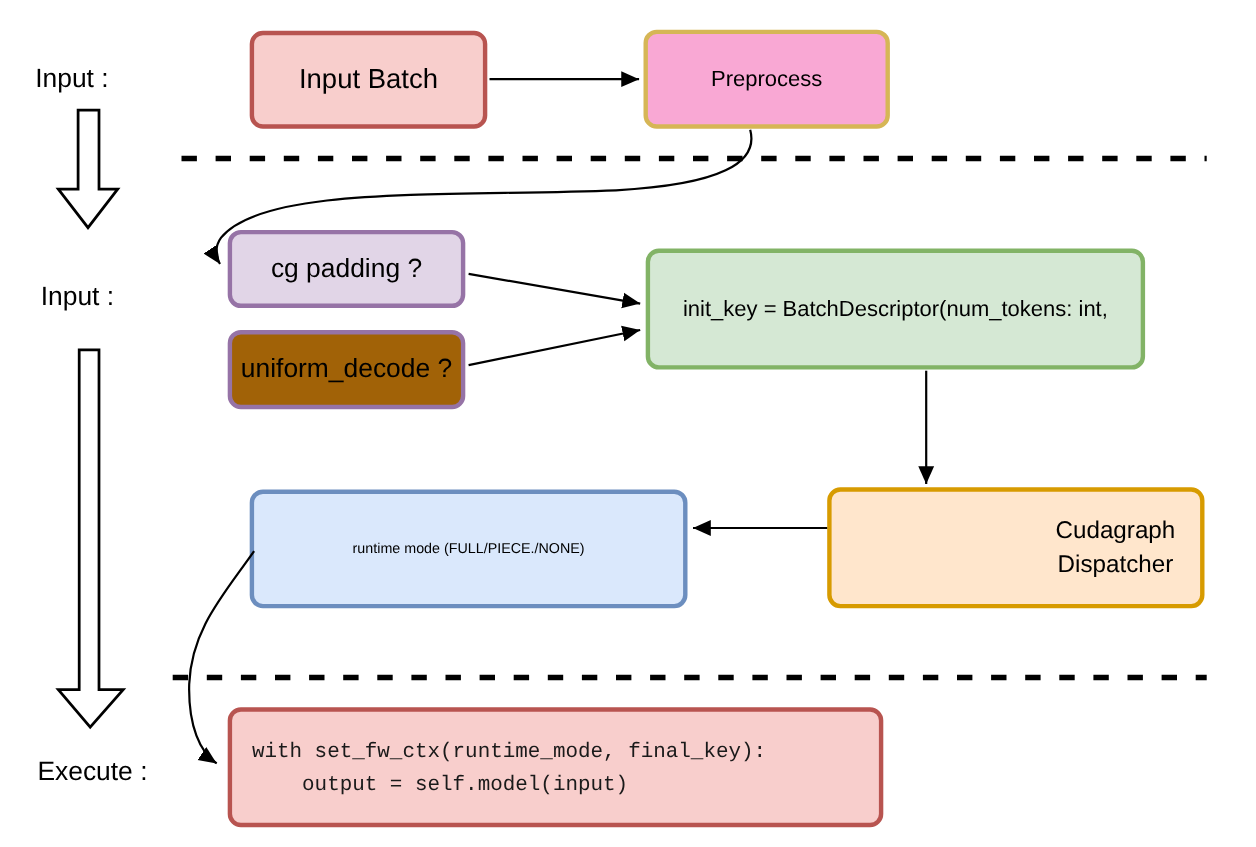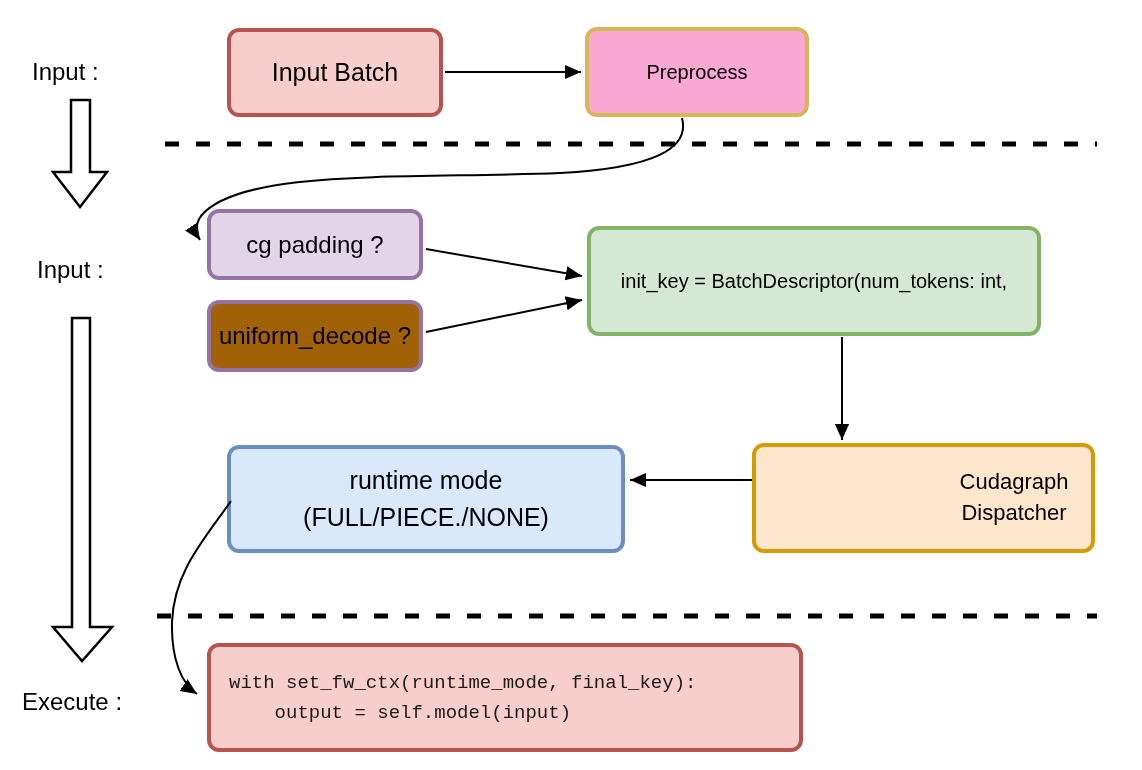--- a/index.html
+++ b/index.html
@@ -5,40 +5,40 @@
   html,body { margin:0; padding:0; background:#ffffff; }
   .canvas {
     position:relative; width:1142px; height:770px; background:#ffffff;
     font-family:"Liberation Sans", sans-serif; color:#000; overflow:hidden;
   }
   .connectors { position:absolute; left:0; top:0; pointer-events:none; z-index:5; }
 
   .stage-label { position:absolute; font-weight:normal; font-size:24px; color:#000; white-space:nowrap; z-index:2;margin-top:22px; }
   #lbl-input   { left:32px;  top:36px;  }
   #lbl-plan    { left:37px;  top:234px; }
-  #lbl-execute { left:22px;  top:666px; }
+  #lbl-execute { left:34px;  top:666px; }
 
   .node {
     position:absolute; box-sizing:border-box; border:4px solid #0369a1; border-radius:12px;
     display:flex; flex-direction:column; align-items:center; justify-content:center;
     text-align:center; z-index:1;
   }
   .node span { display:block; }
 
   #input-batch    { left:227px; top:28px;  width:216px; height:89px;  background:#f8cecc; border-color:#b85450; font-size:25px; }
   #preprocess     { left:585px; top:27px;  width:224px; height:90px;  background:#f9a8d4; border-color:#d6b656; font-size:20px; }
   #cg-padding     { left:207px; top:209px; width:216px; height:71px;  background:#e1d5e7; border-color:#9673a6; font-size:24px; }
   #uniform-decode { left:207px; top:300px; width:216px; height:72px;  background:#a16207; border-color:#9673a6; font-size:24px; }
   #init-key       { left:587px; top:226px; width:454px; height:110px; background:#d5e8d4; border-color:#82b366; font-size:20px; line-height:1.45; }
   #cudagraph-outer{ left:752px; top:443px; width:343px; height:110px; background:#ffe6cc; border-color:#d79b00; }
   #dispatch       { left:754px; top:441px; width:180px; height:76px;  background:#fad2b0; border-color:#d79b00; font-size:20px; border-radius:10px; z-index:2; }
   #cudagraph-label{ position:absolute; left:933px; top:443px; width:162px; height:110px;
                     display:flex; flex-direction:column; align-items:center; justify-content:center;
                     font-size:22px; line-height:1.4; text-align:center; z-index:3; }
-  #runtime-mode   { left:227px; top:445px; width:398px; height:108px; background:#dae8fc; border-color:#6c8ebf; font-size:25px; line-height:1.5; }
+  #runtime-mode   { left:227px; top:445px; width:398px; height:108px; background:#dae8fc; border-color:#6c8ebf; font-size:13px; line-height:1.5; }
   #execute-code   { left:207px; top:643px; width:596px; height:109px; background:#f8cecc; border-color:#b85450;
                     font-family:"Liberation Mono", monospace; font-size:19px; line-height:30px;
                     align-items:flex-start; padding-left:18px; text-align:left; color:#1a1a1a; }
   .code-line { white-space:pre; }
 </style>
 </head>
 <body>
 
 <div class="canvas">
 

